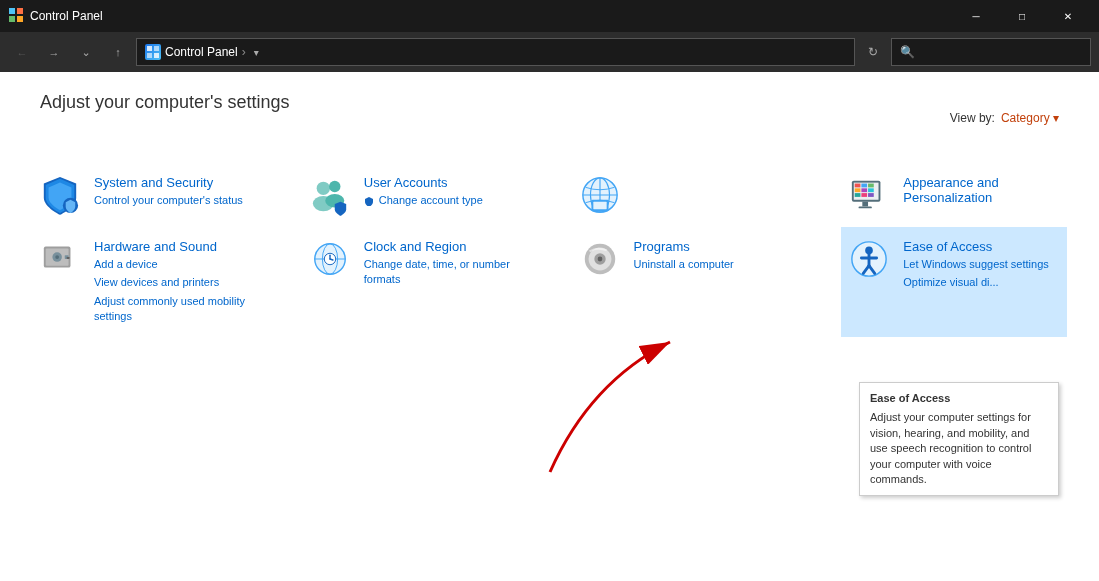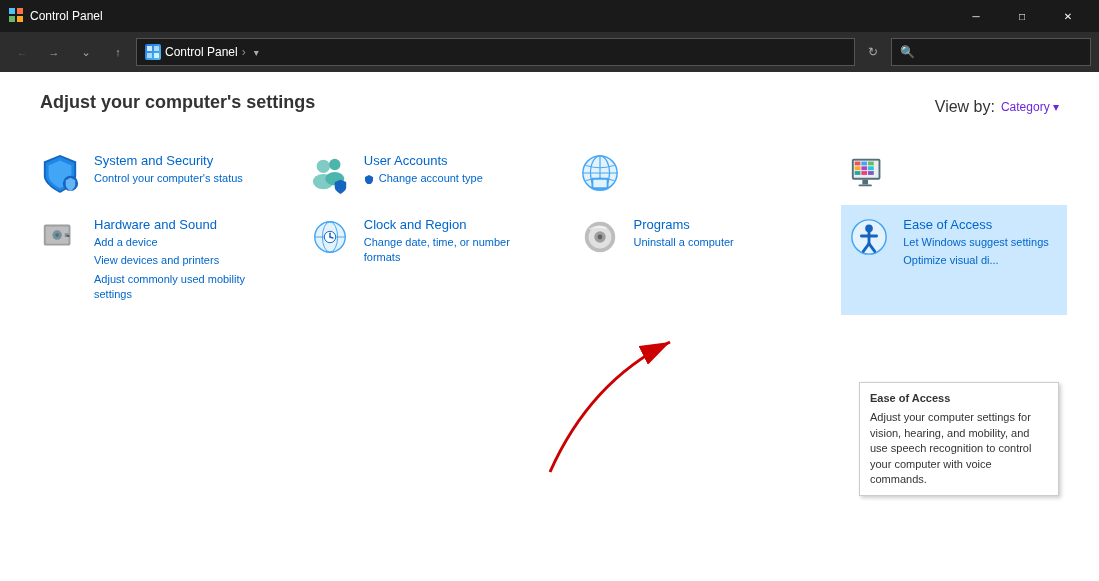--- a/index.html
+++ b/index.html
@@ -82,31 +82,31 @@
     
     .main-content {
       background: #ffffff;
       height: calc(581px - 32px - 40px);
       padding: 20px 40px;
       overflow-y: auto;
     }
     .page-title {
       font-size: 18px;
       color: #333;
-      margin-bottom: 8px;
-      font-weight: bold;
+      margin-bottom: 30px;
+      font-weight: normal;
     }
     .header-row {
       display: flex;
       justify-content: space-between;
       align-items: center;
       margin-bottom: 20px;
     }
-    .view-by-label { font-size: 16px; color: #333; }
-    .view-by-value { font-size: 12px; color: #6d28d9; cursor: pointer; }
+    .view-by-label { font-size: 12px; color: #333; }
+    .view-by-value { font-size: 12px; color: #c2410c; cursor: pointer; }
 
     
     .categories-grid {
       display: grid;
       grid-template-columns: 1fr 1fr 1fr 1fr;
       gap: 0;
       column-gap: 60px;
     }
     .category-item {
       display: flex;
@@ -293,20 +293,23 @@
           <rect x="13" y="14" width="6" height="4" fill="#ab47bc"></rect>
           <rect x="20" y="14" width="6" height="4" fill="#26c6da"></rect>
           <rect x="6" y="19" width="6" height="4" fill="#26a69a"></rect>
           <rect x="13" y="19" width="6" height="4" fill="#ec407a"></rect>
           <rect x="20" y="19" width="6" height="4" fill="#7e57c2"></rect>
 
           <rect x="14" y="28" width="6" height="5" fill="#546e7a"></rect>
           <rect x="10" y="33" width="14" height="2" rx="1" fill="#546e7a"></rect>
         </svg>
       </div>
+      <div class="cat-text">
+        <a class="cat-title">Appearance and Personalization</a>
+      </div>
     </div>
 
     <div class="category-item">
       <div class="cat-icon">
         <svg width="42" height="42" viewBox="0 0 42 42">
 
           <rect x="4" y="8" width="28" height="22" rx="2" fill="#9e9e9e"></rect>
           <rect x="6" y="10" width="24" height="18" rx="1" fill="#bdbdbd"></rect>
           <circle cx="18" cy="19" r="5" fill="#78909c"></circle>
           <circle cx="18" cy="19" r="2" fill="#546e7a"></circle>

